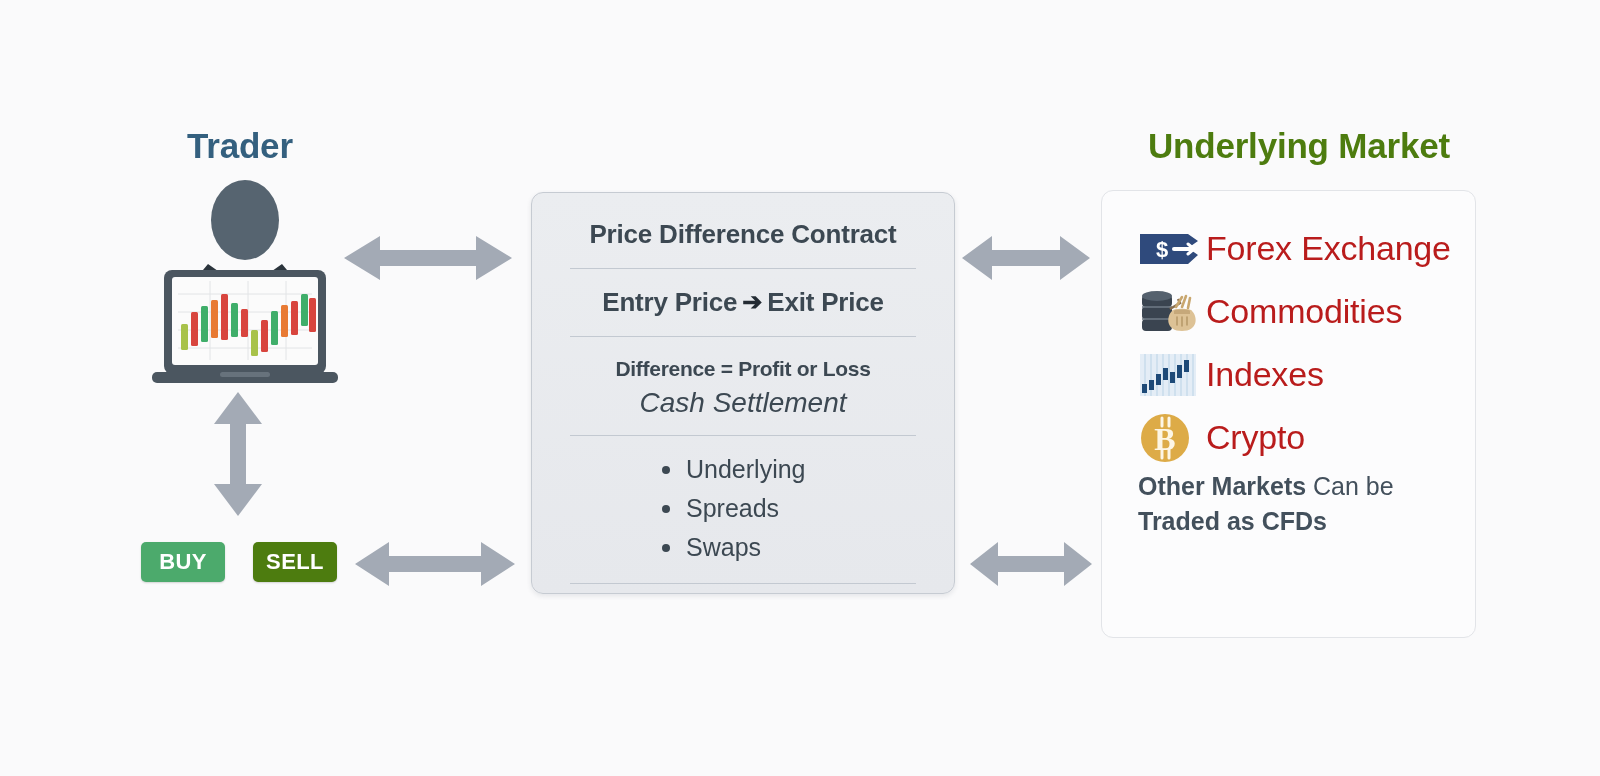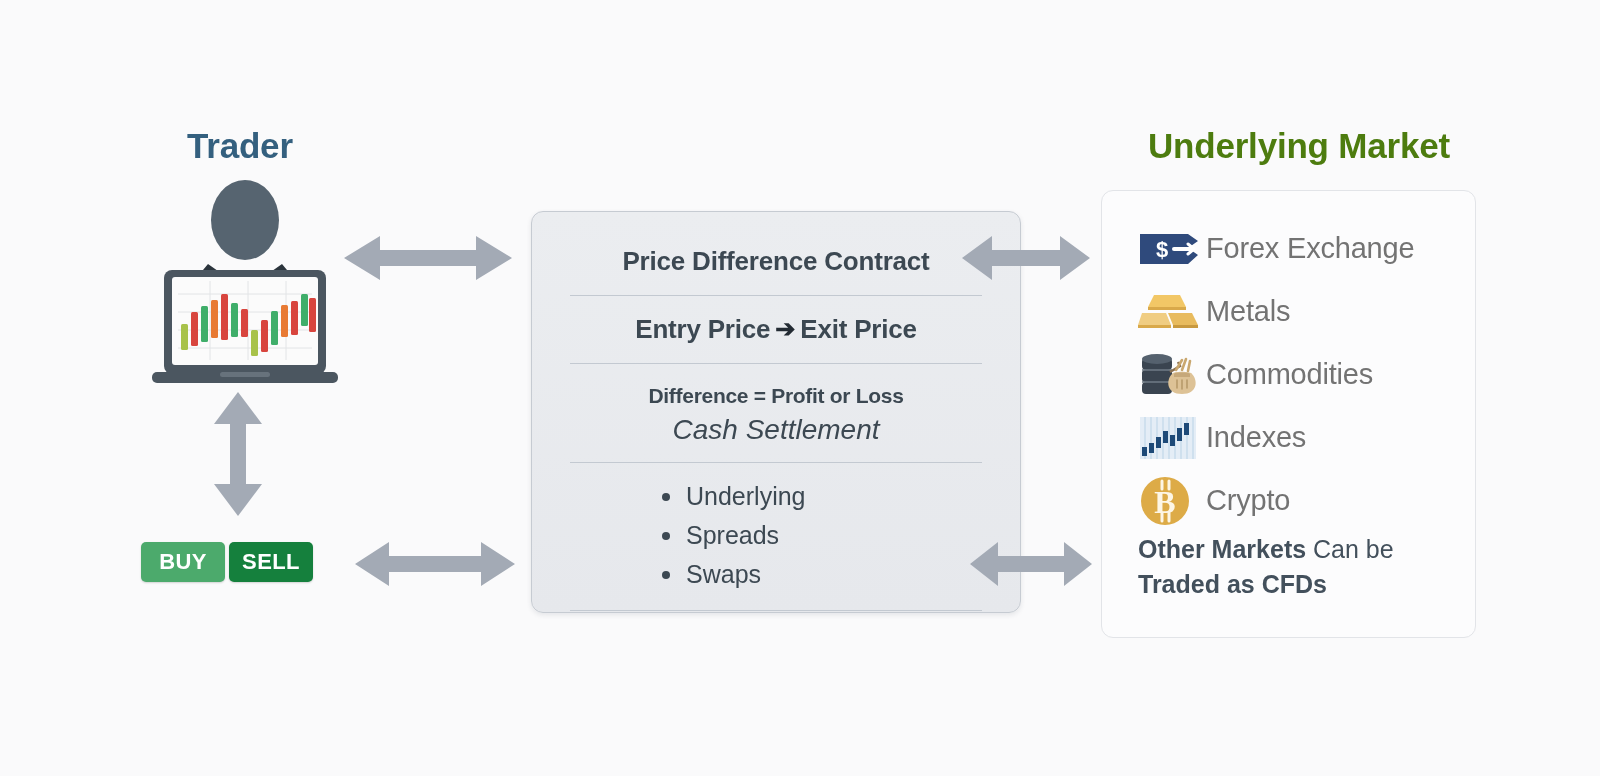--- a/index.html
+++ b/index.html
@@ -98,44 +98,43 @@
     display: flex;
     align-items: center;
     justify-content: center;
     color: #ffffff;
     font-size: 22px;
     font-weight: 700;
     letter-spacing: 0.4px;
     box-shadow: 0 1px 2px rgba(0,0,0,.16);
   }
   #buy-button  { background: #4caa6c; }
-  #sell-button { background: #15803d; }
+  #sell-button { background: #4d7c0f; margin-left: 24px; }
 
   
   .h-arrow { position: absolute; z-index: 5; }
   #arrow-trader-provider        { left: 344px;  top: 232px; }
   #arrow-buysell-provider       { left: 355px;  top: 538px; }
   #arrow-provider-market-top    { left: 962px;  top: 232px; }
   #arrow-provider-market-bottom { left: 970px;  top: 538px; }
 
   
   #provider-panel {
     position: absolute;
     left: 531px;
     top: 192px;
-    width: 490px;
+    width: 424px;
     height: 402px;
     box-sizing: border-box;
     background: linear-gradient(180deg, #ebedf0 0%, #e6e8ec 100%);
     border: 1px solid #c6cbd2;
     border-radius: 12px;
     box-shadow: 0 2px 5px rgba(40,50,70,.10);
     z-index: 4;
-    padding: 12px 38px;
-    margin-top: 19px;
+    padding: 4px 38px;
   }
   .panel-row {
     text-align: center;
     color: #3c4852;
     white-space: nowrap;
   }
   .panel-rule {
     height: 1px;
     background: #c3c9d1;
     margin: 0 auto;
@@ -220,23 +219,23 @@
     height: 63px;
   }
   .market-icon {
     width: 68px;
     flex: 0 0 68px;
     display: flex;
     align-items: center;
     justify-content: flex-start;
   }
   .market-label {
-    font-size: 29px;
+    font-size: 34px;
     font-weight: 400;
-    color: #737373;
+    color: #b91c1c;
     letter-spacing: -0.2px;
     white-space: nowrap;
   }
   #market-footer {
     font-size: 25px;
     line-height: 35px;
     color: #43505c;
     max-width: 300px;
   }
   #market-footer .strong { font-weight: 700; }
@@ -357,33 +356,20 @@
         <svg width="62" height="38" viewBox="0 0 62 38">
           <path d="M2 4 H50 L60 11 L50 18 L60 25 L50 34 H2 Z" fill="#2f4a7c"></path>
           <text x="18" y="27" font-family="'Liberation Sans',sans-serif" font-size="22" font-weight="700" fill="#ffffff">$</text>
           <rect x="34" y="17" width="20" height="4" rx="2" fill="#ffffff"></rect>
           <path d="M50 14 L56 19 L50 24" fill="none" stroke="#ffffff" stroke-width="3" stroke-linecap="round" stroke-linejoin="round"></path>
         </svg>
       </span>
       <span class="market-label">Forex Exchange</span>
     </div>
 
-    <div class="market-item">
-      <span class="market-icon">
-        <svg width="62" height="42" viewBox="0 0 62 42">
-          <path d="M16 4 L42 4 L48 16 L10 16 Z" fill="#f2c766"></path>
-          <path d="M10 16 L48 16 L48 19 L10 19 Z" fill="#d9a94a"></path>
-          <path d="M4 22 L28 22 L33 34 L0 34 Z" fill="#f0cd82"></path>
-          <path d="M0 34 L33 34 L33 37 L0 37 Z" fill="#d9a94a"></path>
-          <path d="M30 22 L54 22 L60 34 L35 34 Z" fill="#e8bb5e"></path>
-          <path d="M35 34 L60 34 L60 37 L35 37 Z" fill="#c8993f"></path>
-        </svg>
-      </span>
-      <span class="market-label">Metals</span>
-    </div>
 
     <div class="market-item">
       <span class="market-icon">
         <svg width="62" height="46" viewBox="0 0 62 46">
           <g fill="#3a4450">
             <rect x="4" y="6" width="30" height="12" rx="4"></rect>
             <rect x="4" y="18" width="30" height="12" rx="3"></rect>
             <rect x="4" y="30" width="30" height="12" rx="4"></rect>
           </g>
           <ellipse cx="19" cy="7" rx="15" ry="5" fill="#55616e"></ellipse>

